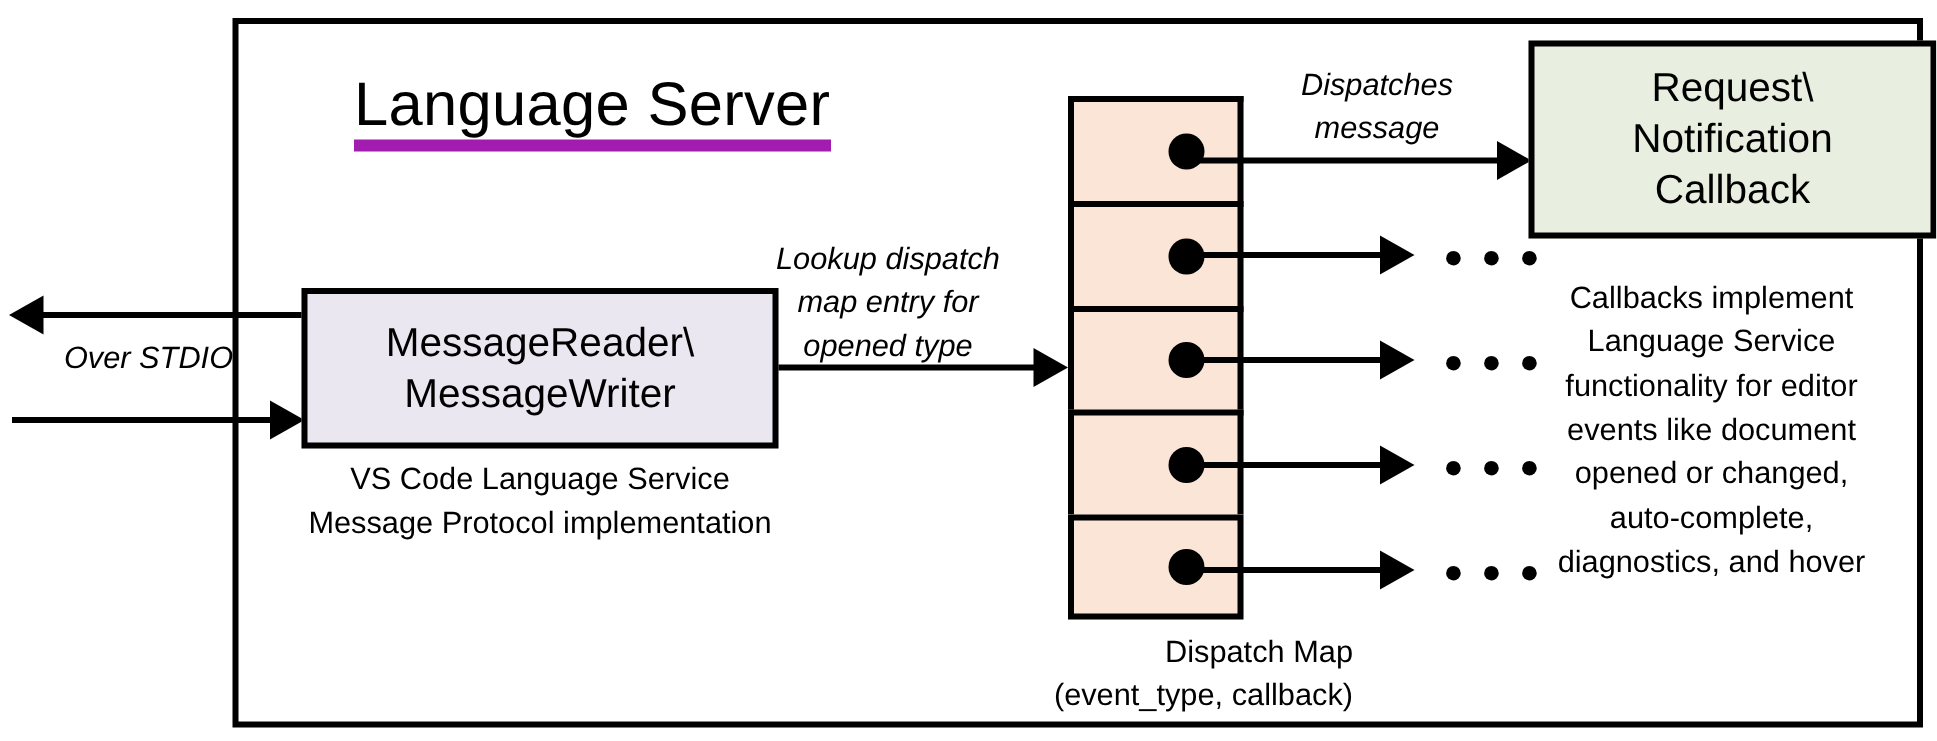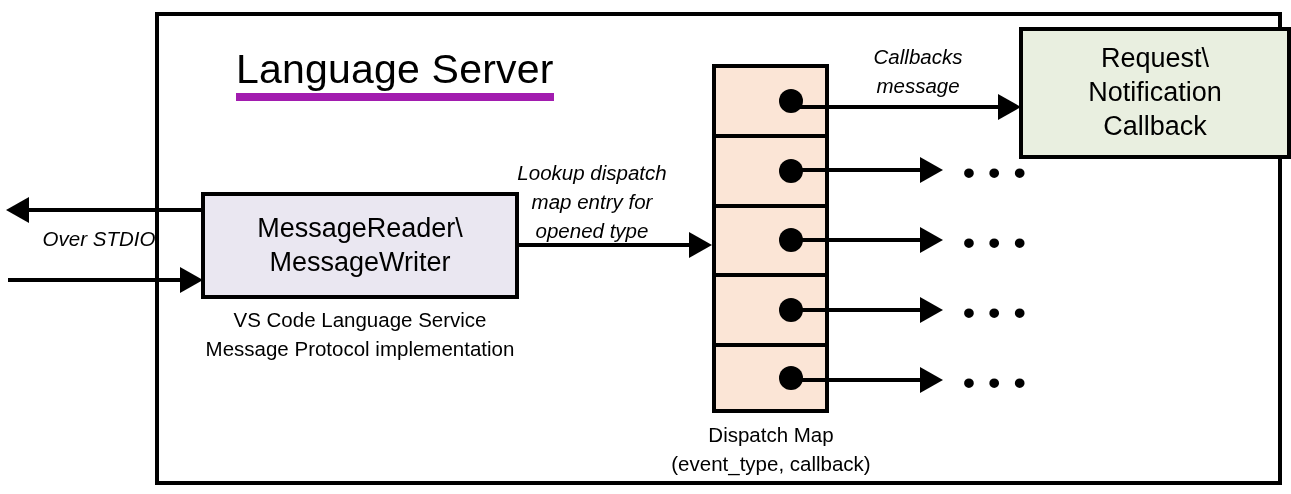--- a/index.html
+++ b/index.html
@@ -132,21 +132,21 @@
   .map-cell .dot {
     left: 63px;
     top: 50%;
     margin-top: -12px;
   }
   #dispatch-map-caption {
     position: absolute;
     left: 640px;
     top: 420px;
     width: 262px;
-    text-align: center;
+    text-align: right;
     font-size: 20.5px;
     line-height: 1.42;
   }
 
   
   #callback-box {
     position: absolute;
     left: 1019px;
     top: 27px;
     width: 272px;
@@ -238,21 +238,21 @@
 
   <div id="dispatch-map-caption">
     <div>Dispatch Map</div>
     <div>(event_type, callback)</div>
   </div>
 
   <div class="hline" style="left:782px; top:105px; width:222px;"></div>
   <div class="arrowhead-right" style="left:998px; top:94px;"></div>
 
   <div class="flow-label" style="left:838px; top:42px; width:160px;">
-    <div>Callbacks</div>
+    <div>Dispatches</div>
     <div>message</div>
   </div>
 
   <div class="hline" style="left:782px; top:168px; width:140px;"></div>
   <div class="arrowhead-right" style="left:920px; top:157px;"></div>
   <div class="ellipsis" style="left:963px; top:155px;">• • •</div>
 
   <div class="hline" style="left:782px; top:238px; width:140px;"></div>
   <div class="arrowhead-right" style="left:920px; top:227px;"></div>
   <div class="ellipsis" style="left:963px; top:225px;">• • •</div>
@@ -264,14 +264,23 @@
   <div class="hline" style="left:782px; top:378px; width:140px;"></div>
   <div class="arrowhead-right" style="left:920px; top:367px;"></div>
   <div class="ellipsis" style="left:963px; top:365px;">• • •</div>
 
   <div id="callback-box">
     <div>Request\</div>
     <div>Notification</div>
     <div>Callback</div>
   </div>
 
+  <div id="callback-caption">
+    <div>Callbacks implement</div>
+    <div>Language Service</div>
+    <div>functionality for editor</div>
+    <div>events like document</div>
+    <div>opened or changed,</div>
+    <div>auto-complete,</div>
+    <div>diagnostics, and hover</div>
+  </div>
 
 </div>
 
 </body></html>

